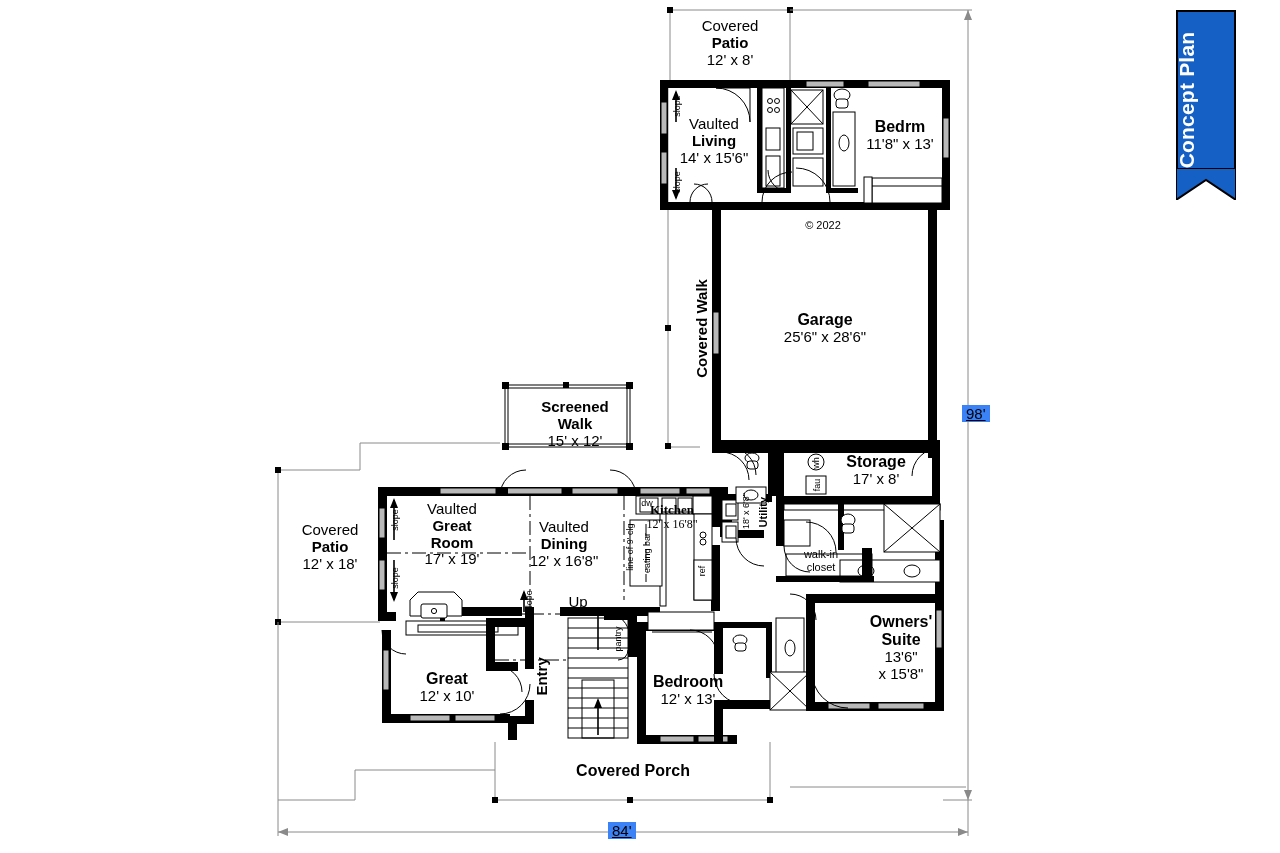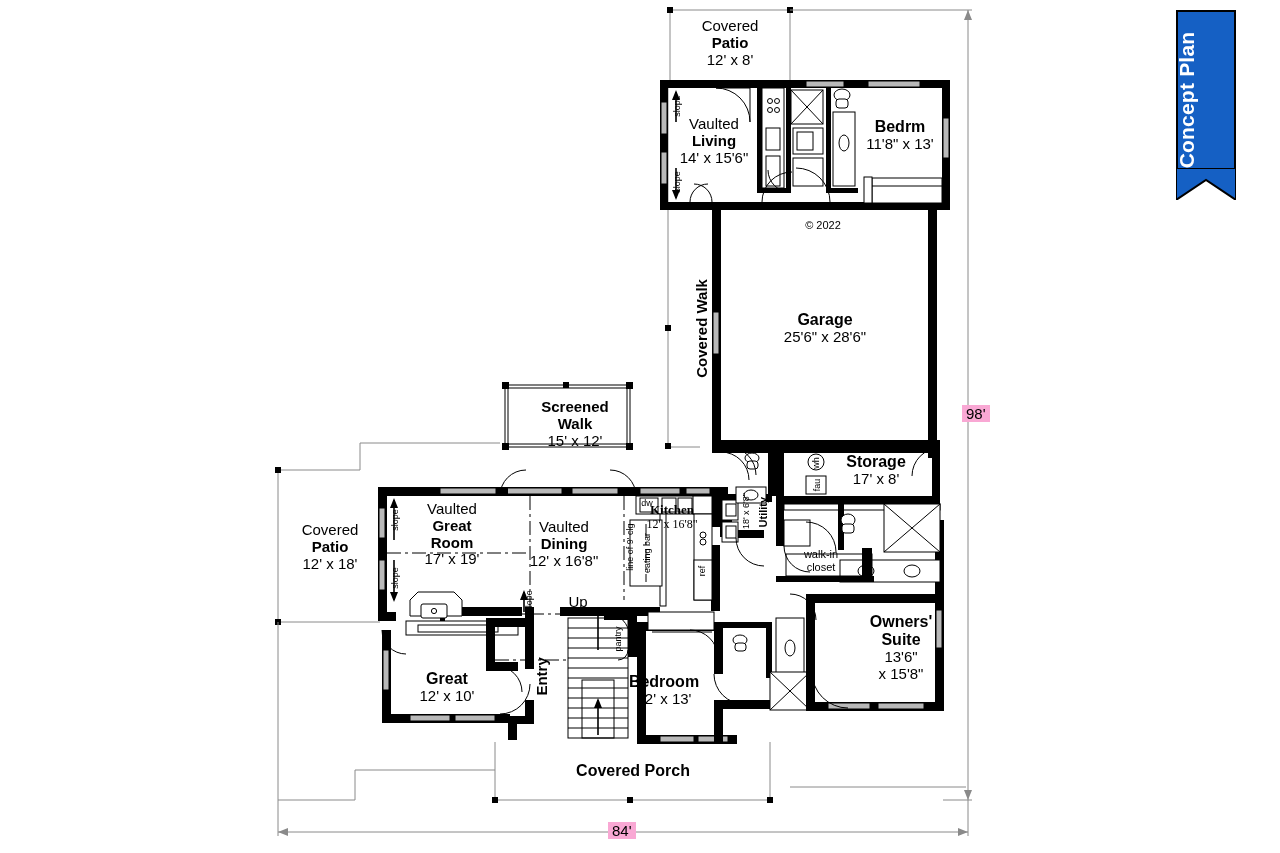--- a/index.html
+++ b/index.html
@@ -13,21 +13,21 @@
   .tiny{font-size:9px;}
   .small{font-size:11px;}
   
   #ribbon{position:absolute;left:1176px;top:10px;width:60px;height:185px;}
   #ribbon .body{position:absolute;left:0;top:0;width:60px;height:160px;
      background:#1560c4;border:2px solid #000;box-sizing:border-box;border-bottom:none;}
   #ribbon .tail{position:absolute;left:0;top:158px;width:60px;height:32px;}
   #ribbon .txt{position:absolute;left:-62px;top:60px;width:184px;height:60px;
      transform:rotate(-90deg);color:#fff;font-size:21px;font-weight:bold;
      text-align:center;line-height:1.02;letter-spacing:.2px;}
-  .dimtxt{position:absolute;font-size:15px;background:#f9a8d4;padding:0 4px;}
+  .dimtxt{position:absolute;font-size:15px;background:#3b82f6;padding:0 4px;text-decoration:underline;}
 </style>
 </head>
 <body>
 
 <svg id="plan" viewBox="0 0 1280 853">
   <defs>
     <style>
       .w{fill:#000;stroke:none}            /* thick wall fill */
       .tl{stroke:#000;fill:none;stroke-width:1}   /* thin line */
       .tl2{stroke:#000;fill:none;stroke-width:1.6}
@@ -472,21 +472,21 @@
 
 <div class="lbl rm" style="left:498px;top:668px;width:88px;transform:rotate(-90deg);">
   <span class="n">Entry</span>
 </div>
 
 <div class="lbl rm" style="left:392px;top:670px;width:110px;">
   <span class="big">Great</span><br>
   <span>12' x 10'</span>
 </div>
 
-<div class="lbl rm" style="left:608px;top:673px;width:112px;">
+<div class="lbl rm" style="left:632px;top:673px;width:112px;">
   <span class="big">Bedroom</span><br>
   <span>12' x 13'</span>
 </div>
 
 <div class="lbl rm" style="left:845px;top:613px;width:112px;">
   <span class="big">Owners'</span><br>
   <span class="big">Suite</span><br>
   <span>13'6"</span><br>
   <span>x 15'8"</span>
 </div>

